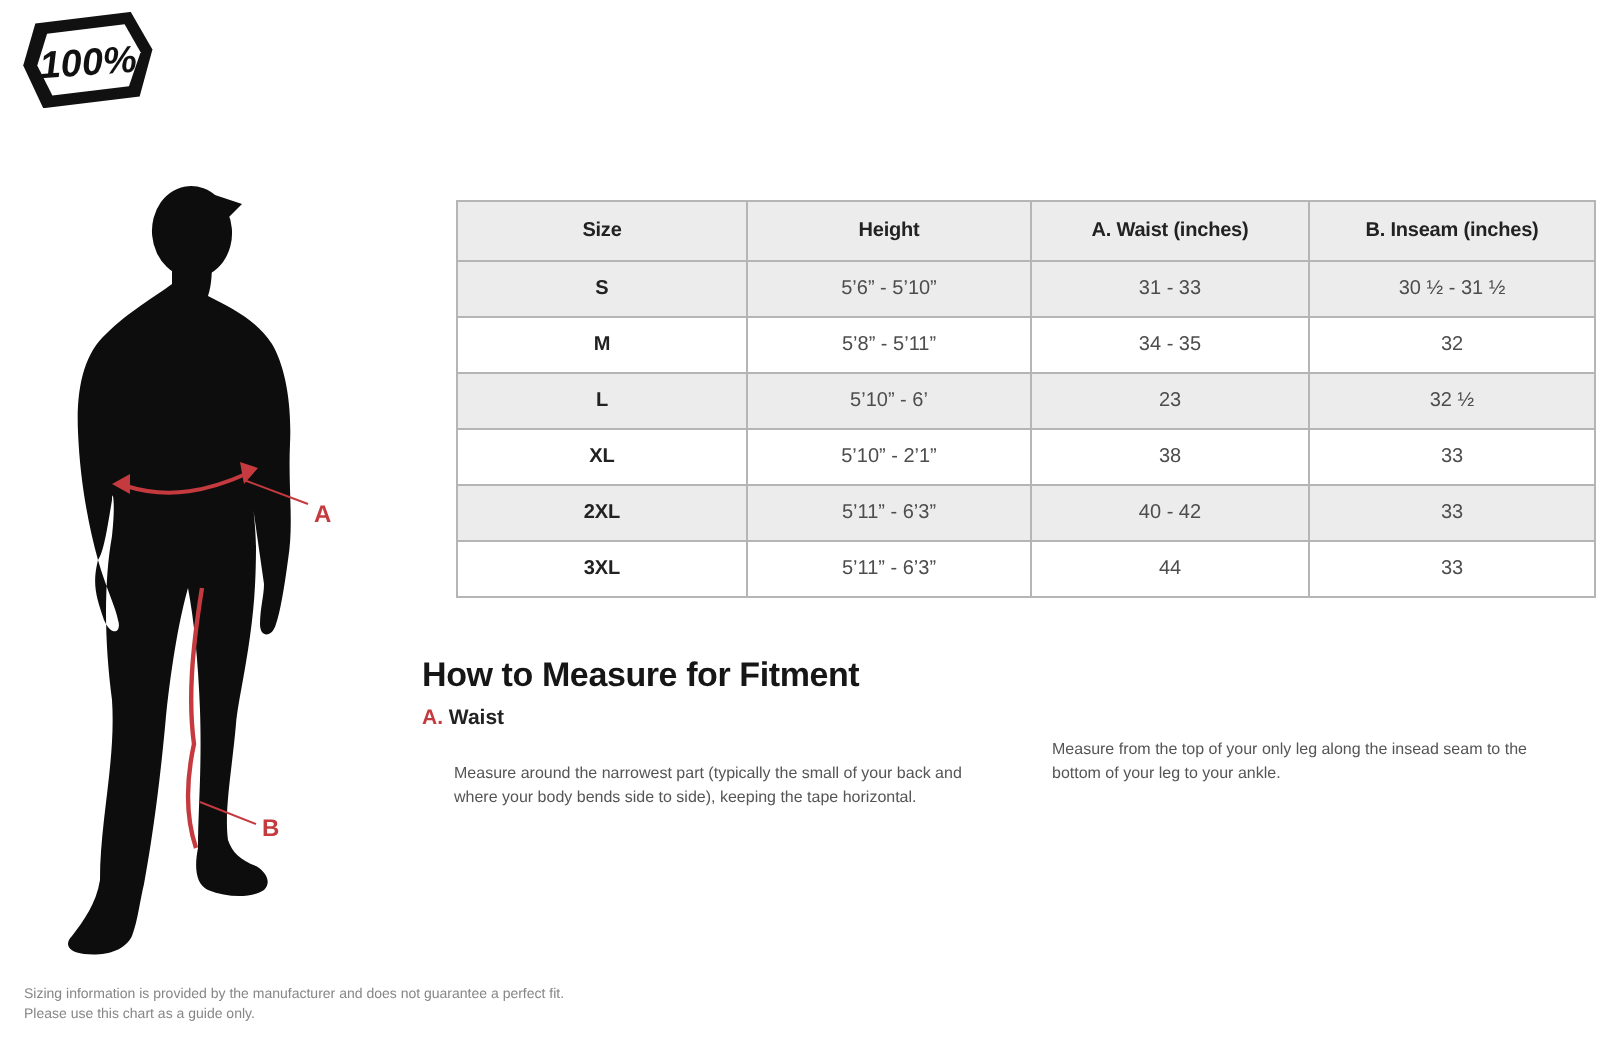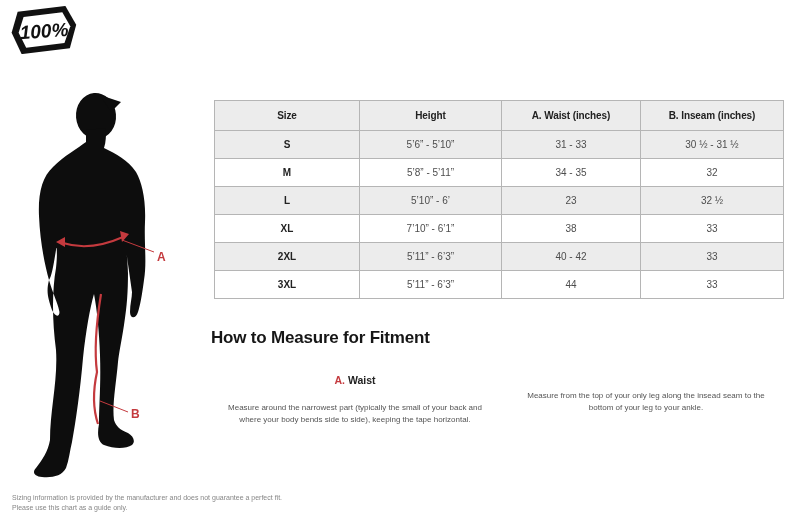--- a/index.html
+++ b/index.html
@@ -11,39 +11,39 @@
   .logo{position:absolute;left:8px;top:6px;width:72px;height:48px;}
   
   .figure{position:absolute;left:0;top:0;width:200px;height:531px;}
   
   .chart-title{
     position:absolute;left:211px;top:72px;font-size:13.5px;font-weight:700;
     letter-spacing:-0.2px;color:#161616;
   }
   
   .size-table{
-    position:absolute;left:214px;top:100px;width:569px;
+    position:absolute;left:228px;top:100px;width:569px;
     border-collapse:collapse;table-layout:fixed;
   }
   .size-table th,.size-table td{
     border:1px solid #b5b5b5;text-align:center;vertical-align:middle;padding:0;
   }
   .size-table th{
     height:29px;font-size:10px;font-weight:700;color:#222;background:#ececec;
     letter-spacing:-0.1px;
   }
   .size-table td{height:27px;font-size:10px;color:#4d4d4d;background:#fff;}
   .size-table tbody tr:nth-child(odd) td{background:#ececec;}
   .size-table td.size-col{font-weight:700;color:#222;}
   
   .measure-heading{
     position:absolute;left:211px;top:328px;font-size:17px;font-weight:700;
     letter-spacing:-0.2px;color:#161616;
   }
-  .measure-item{position:absolute;top:374px;text-align:center;}
+  .measure-item{position:absolute;top:353px;}
   .measure-item.item-a{left:211px;width:288px;}
   .measure-item.item-c{left:510px;width:272px;}
   .measure-item h3{margin:0 0 3px 0;font-size:10.5px;font-weight:700;color:#222;}
   .measure-item h3 .letter{color:var(--accent-red,#c43a3e);}
   .measure-item p{margin:16px;font-size:8px;line-height:11.5px;color:#555;}
   
   .footer{position:absolute;left:12px;top:493px;font-size:7px;line-height:10px;color:#868686;}
   .footer p{margin:0;}
   
   .red-line{stroke:var(--accent-red,#c43a3e);fill:none;}
@@ -147,21 +147,21 @@
         <td>32</td>
       </tr>
       <tr>
         <td class="size-col">L</td>
         <td>5’10” - 6’</td>
         <td>23</td>
         <td>32 ½</td>
       </tr>
       <tr>
         <td class="size-col">XL</td>
-        <td>7’10” - 6’1”</td>
+        <td>5’10” - 2’1”</td>
         <td>38</td>
         <td>33</td>
       </tr>
       <tr>
         <td class="size-col">2XL</td>
         <td>5’11” - 6’3”</td>
         <td>40 - 42</td>
         <td>33</td>
       </tr>
       <tr>

